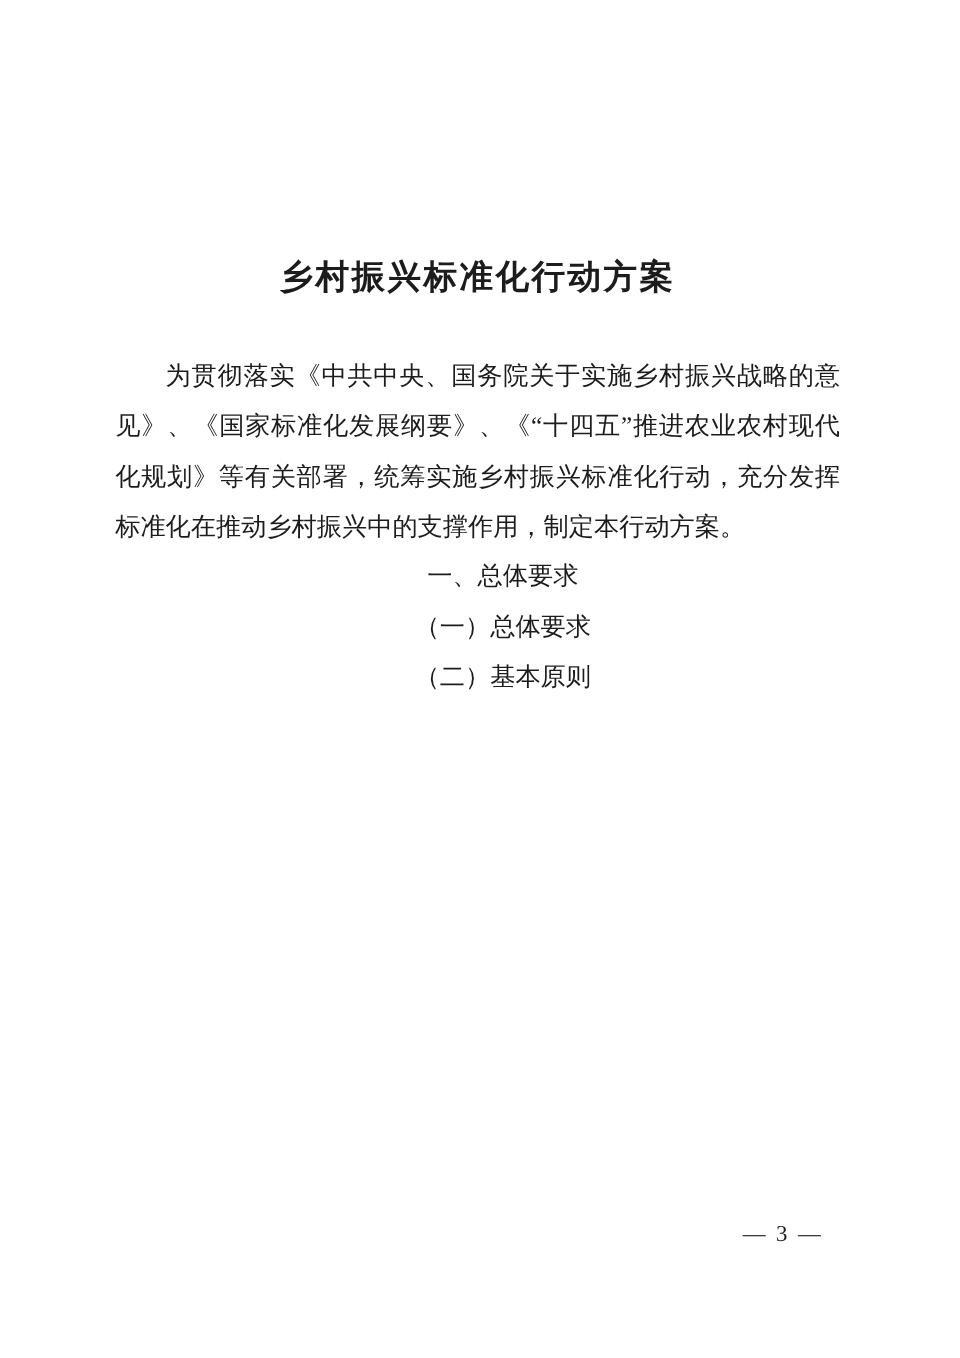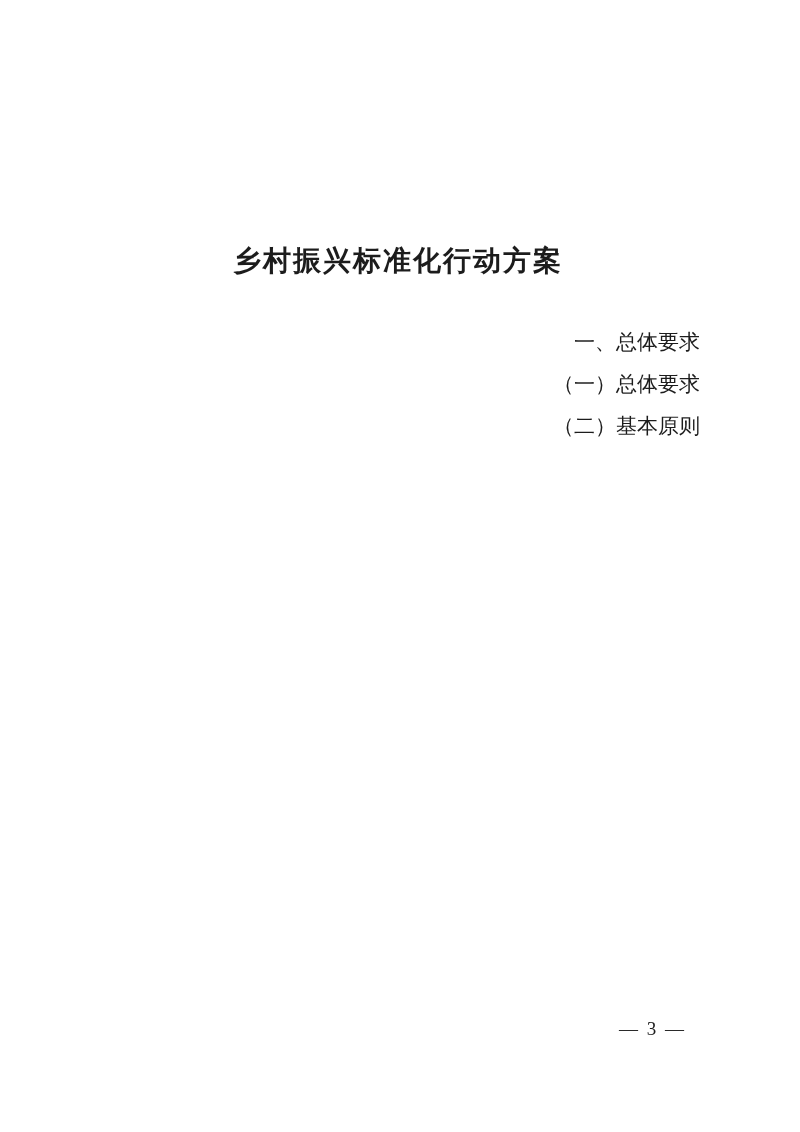--- a/index.html
+++ b/index.html
@@ -14,21 +14,20 @@
     margin: 0 auto;
     background: #ffffff;
     color: #1c1c1c;
     font-family: "Liberation Serif", "DejaVu Serif", serif;
     overflow: hidden;
     box-sizing: border-box;
   }
   .content {
     padding: 216px 100px 0 96px;
     box-sizing: border-box;
-    margin-top: 29px;
   }
   .doc-title {
     margin: 0;
     text-align: center;
     font-size: 28px;
     line-height: 32px;
     font-weight: 700;
     letter-spacing: 2px;
     font-family: "Liberation Serif", "DejaVu Serif", serif;
   }
@@ -45,21 +44,21 @@
     margin: 0;
     padding: 0;
     text-indent: 2em;
     font-size: 21px;
     line-height: 42px;
     font-weight: normal;
   }
   .heading {
     font-weight: 700;
     font-family: "Liberation Sans", "DejaVu Sans", sans-serif;
-    text-align: right;
+    text-align: center;
   }
   .lead-bold {
     font-weight: 700;
     font-family: "Liberation Sans", "DejaVu Sans", sans-serif;
   }
   .page-number {
     position: absolute;
     top: 1018px;
     right: 114px;
     font-size: 19px;
@@ -71,20 +70,21 @@
 </head>
 <body>
 
 <div class="page">
   <div class="content">
 
     <h1 class="doc-title">乡村振兴标准化行动方案</h1>
 
     <div class="body-text">
 
+      <p>为贯彻落实《中共中央、国务院关于实施乡村振兴战略的意见》、《国家标准化发展纲要》、《“十四五”推进农业农村现代化规划》等有关部署，统筹实施乡村振兴标准化行动，充分发挥标准化在推动乡村振兴中的支撑作用，制定本行动方案。</p>
 
       <h2 class="heading">一、总体要求</h2>
 
       <h3 class="heading">（一）总体要求</h3>
 
 
       <h3 class="heading">（二）基本原则</h3>
 
 
     </div>

